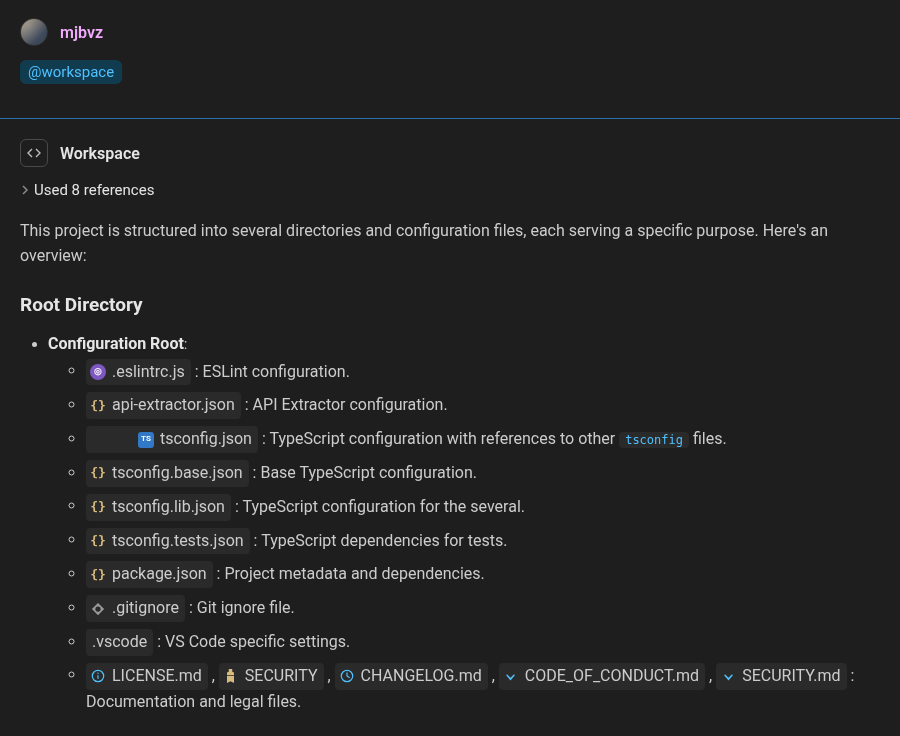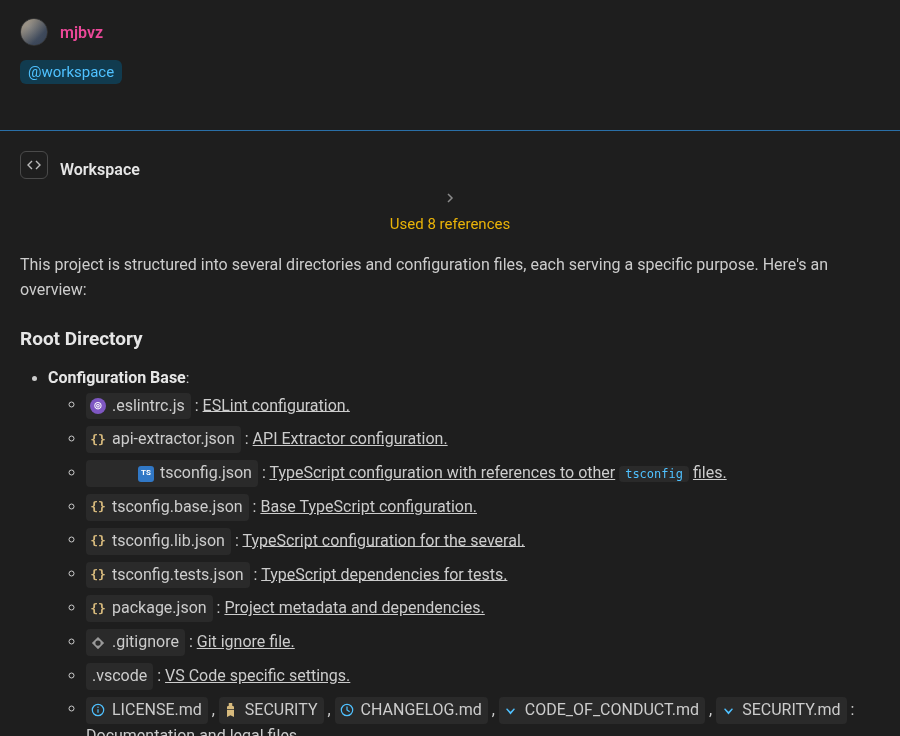--- a/index.html
+++ b/index.html
@@ -24,54 +24,53 @@
     background: radial-gradient(circle at 30% 30%, #6a7a8a, #2a3542);
     position: relative;
     overflow: hidden;
     border: 1px solid #333;
   }
   .avatar::after {
     content: "";
     position: absolute; inset: 0;
     background: linear-gradient(135deg, rgba(210,180,140,0.5) 20%, rgba(60,70,90,0.6) 70%);
   }
-  .username { font-weight: 600; color: #ec4899; font-size: 16px; }
+  .username { font-weight: 600; color: #f0abfc; font-size: 16px; }
   .prompt-row {
     display: flex; align-items: center; gap: 8px;
-    margin-bottom: 28px;
+    margin-bottom: 16px;
   }
   .mention {
     background: #113b4f;
     color: #4fc1ff;
     padding: 3px 8px;
     border-radius: 6px;
     font-size: 15px;
   }
   .prompt-text { color: #cccccc; font-size: 16px; }
   .divider { border: none; border-top: 1px solid #2a6fa7; margin: 0 -20px 0 -20px; }
   .assistant-block { padding-top: 20px; }
   .assistant-header {
-    display: flex; align-items: flex-end; gap: 12px;
+    display: flex; align-items: center; gap: 12px;
     margin-bottom: 14px;
   }
   .code-icon-box {
     width: 28px; height: 28px;
     border: 1px solid #4a4a4a;
     border-radius: 6px;
     display: flex; align-items: center; justify-content: center;
     color: #bbb;
   }
   .assistant-name { font-weight: 600; color: #e6e6e6; font-size: 16px; }
   .refs-row {
-    display: flex; align-items: center; gap: 12px;
-    color: #eab308;
+    display: flex; align-items: center; gap: 4px;
+    color: #e5e5e5;
     font-size: 15px;
     margin-bottom: 20px;
     cursor: pointer;
-    flex-direction: column;
   }
   .chevron {
     width: 10px; height: 10px;
     display: inline-block;
   }
   .body-text { color: #cccccc; font-size: 16px; line-height: 1.55; margin-bottom: 24px; }
   h3.section-head { color: #e6e6e6; font-size: 19px; font-weight: 700; margin-bottom: 18px; }
   ul.outer { list-style: disc; padding-left: 28px; }
   ul.outer > li { margin-bottom: 6px; }
   .subhead { font-weight: 700; color: #e6e6e6; font-size: 16px; }
@@ -102,21 +101,21 @@
   .icon-changelog { color: #4fc1ff; }
   .icon-blue-arrow { color: #4fc1ff; }
   .code-inline {
     background: #2a2a2a;
     border-radius: 4px;
     padding: 1px 6px;
     font-family: Menlo, Consolas, monospace;
     font-size: 12px;
     color: #4fc1ff;
   }
-  .desc { color: #cccccc; text-decoration: underline; }
+  .desc { color: #cccccc; }
   svg { display: block; }
 </style>
 </head>
 <body>
 
 <div class="container">
 
   <div class="user-row">
     <div class="avatar"></div>
     <div class="username">mjbvz</div>
@@ -150,21 +149,21 @@
     </span>
     <span>Used 8 references</span>
   </div>
 
   <p class="body-text">This project is structured into several directories and configuration files, each serving a specific purpose. Here's an overview:</p>
 
   <h3 class="section-head">Root Directory</h3>
 
   <ul class="outer">
     <li>
-      <span class="subhead">Configuration Base</span><span>:</span>
+      <span class="subhead">Configuration Root</span><span>:</span>
       <ul class="inner">
 
         <li>
           <span class="file-chip">
             <span class="icon icon-purple">◎</span>
             <span>.eslintrc.js</span>
           </span>
           <span>:</span>
           <span class="desc">ESLint configuration.</span>
         </li>

